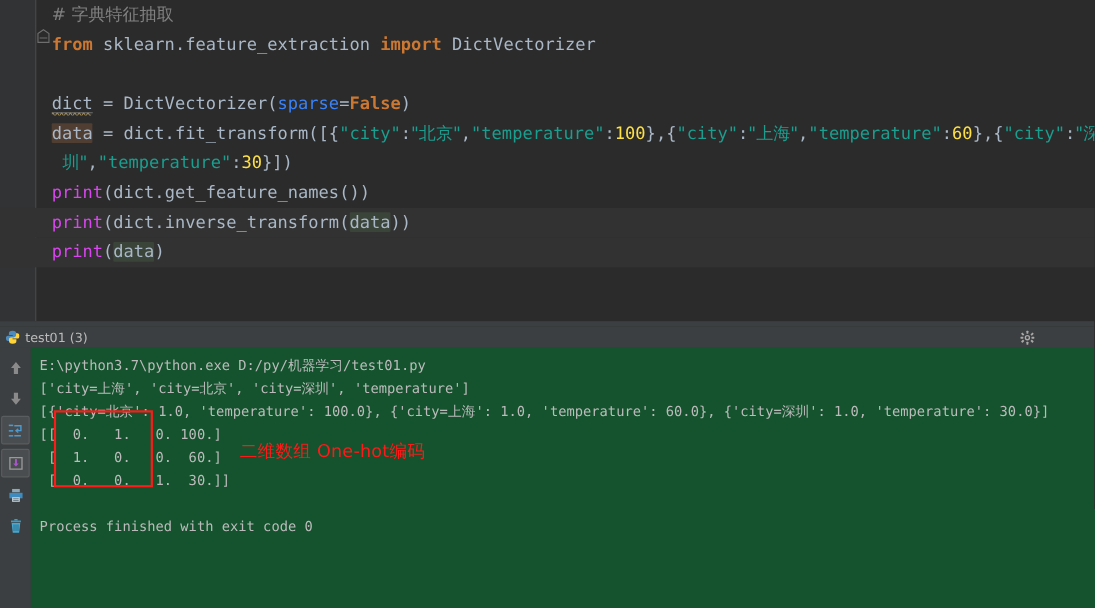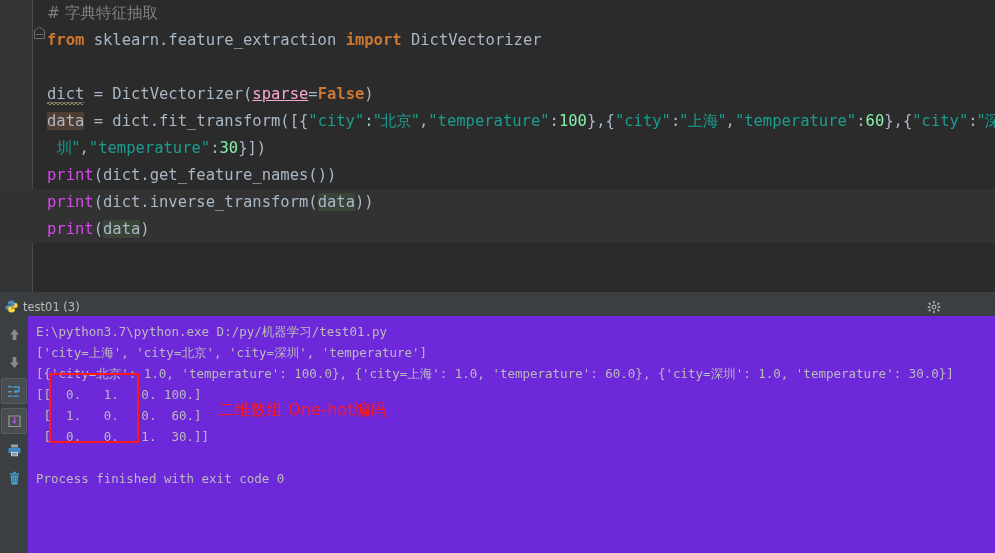--- a/index.html
+++ b/index.html
@@ -83,23 +83,23 @@
     background: #323232;
     z-index: 0;
   }
   .code-line > span { position: relative; z-index: 1; }
 
   
   .tk-comment { color: #808080; }
   .tk-kw      { color: #CC7832; font-weight: bold; }
   .tk-plain   { color: #A9B7C6; margin-top: 32px; }
   .tk-str     { color: #1A9E8F; }
-  .tk-num     { color: #86efac; }
+  .tk-num     { color: #fde047; }
   .tk-func    { color: #d946ef; }
-  .tk-named   { color: #f9a8d4; text-decoration: underline; }
+  .tk-named   { color: #3b82f6; }
   .tk-zh      { font-family: "DejaVu Sans", sans-serif; }
 
   .hl-brown  { background: #503E33; border-radius: 1px; }
   .hl-green  { background: #3B4439; border-radius: 1px; }
   .underline-w {
     text-decoration: underline;
     text-decoration-color: #6A6A6A;
     text-underline-offset: 3px;
     text-align: center;
   }
@@ -177,21 +177,21 @@
   }
   .tb-btn.framed {
     background: #4A4D4F;
     border: 1px solid #5A5D5F;
   }
 
   .console-output {
     position: absolute;
     left: 28px; top: 19px;
     right: 0; bottom: 0;
-    background: #6d28d9;
+    background: #14532d;
     overflow: hidden;
     padding-left: 18px;
   }
   .console-lines {
     position: absolute;
     left: 8px;
     top: 5px;
     right: 0;
     font-family: "DejaVu Sans Mono", monospace;
     font-size: 12.5px;

